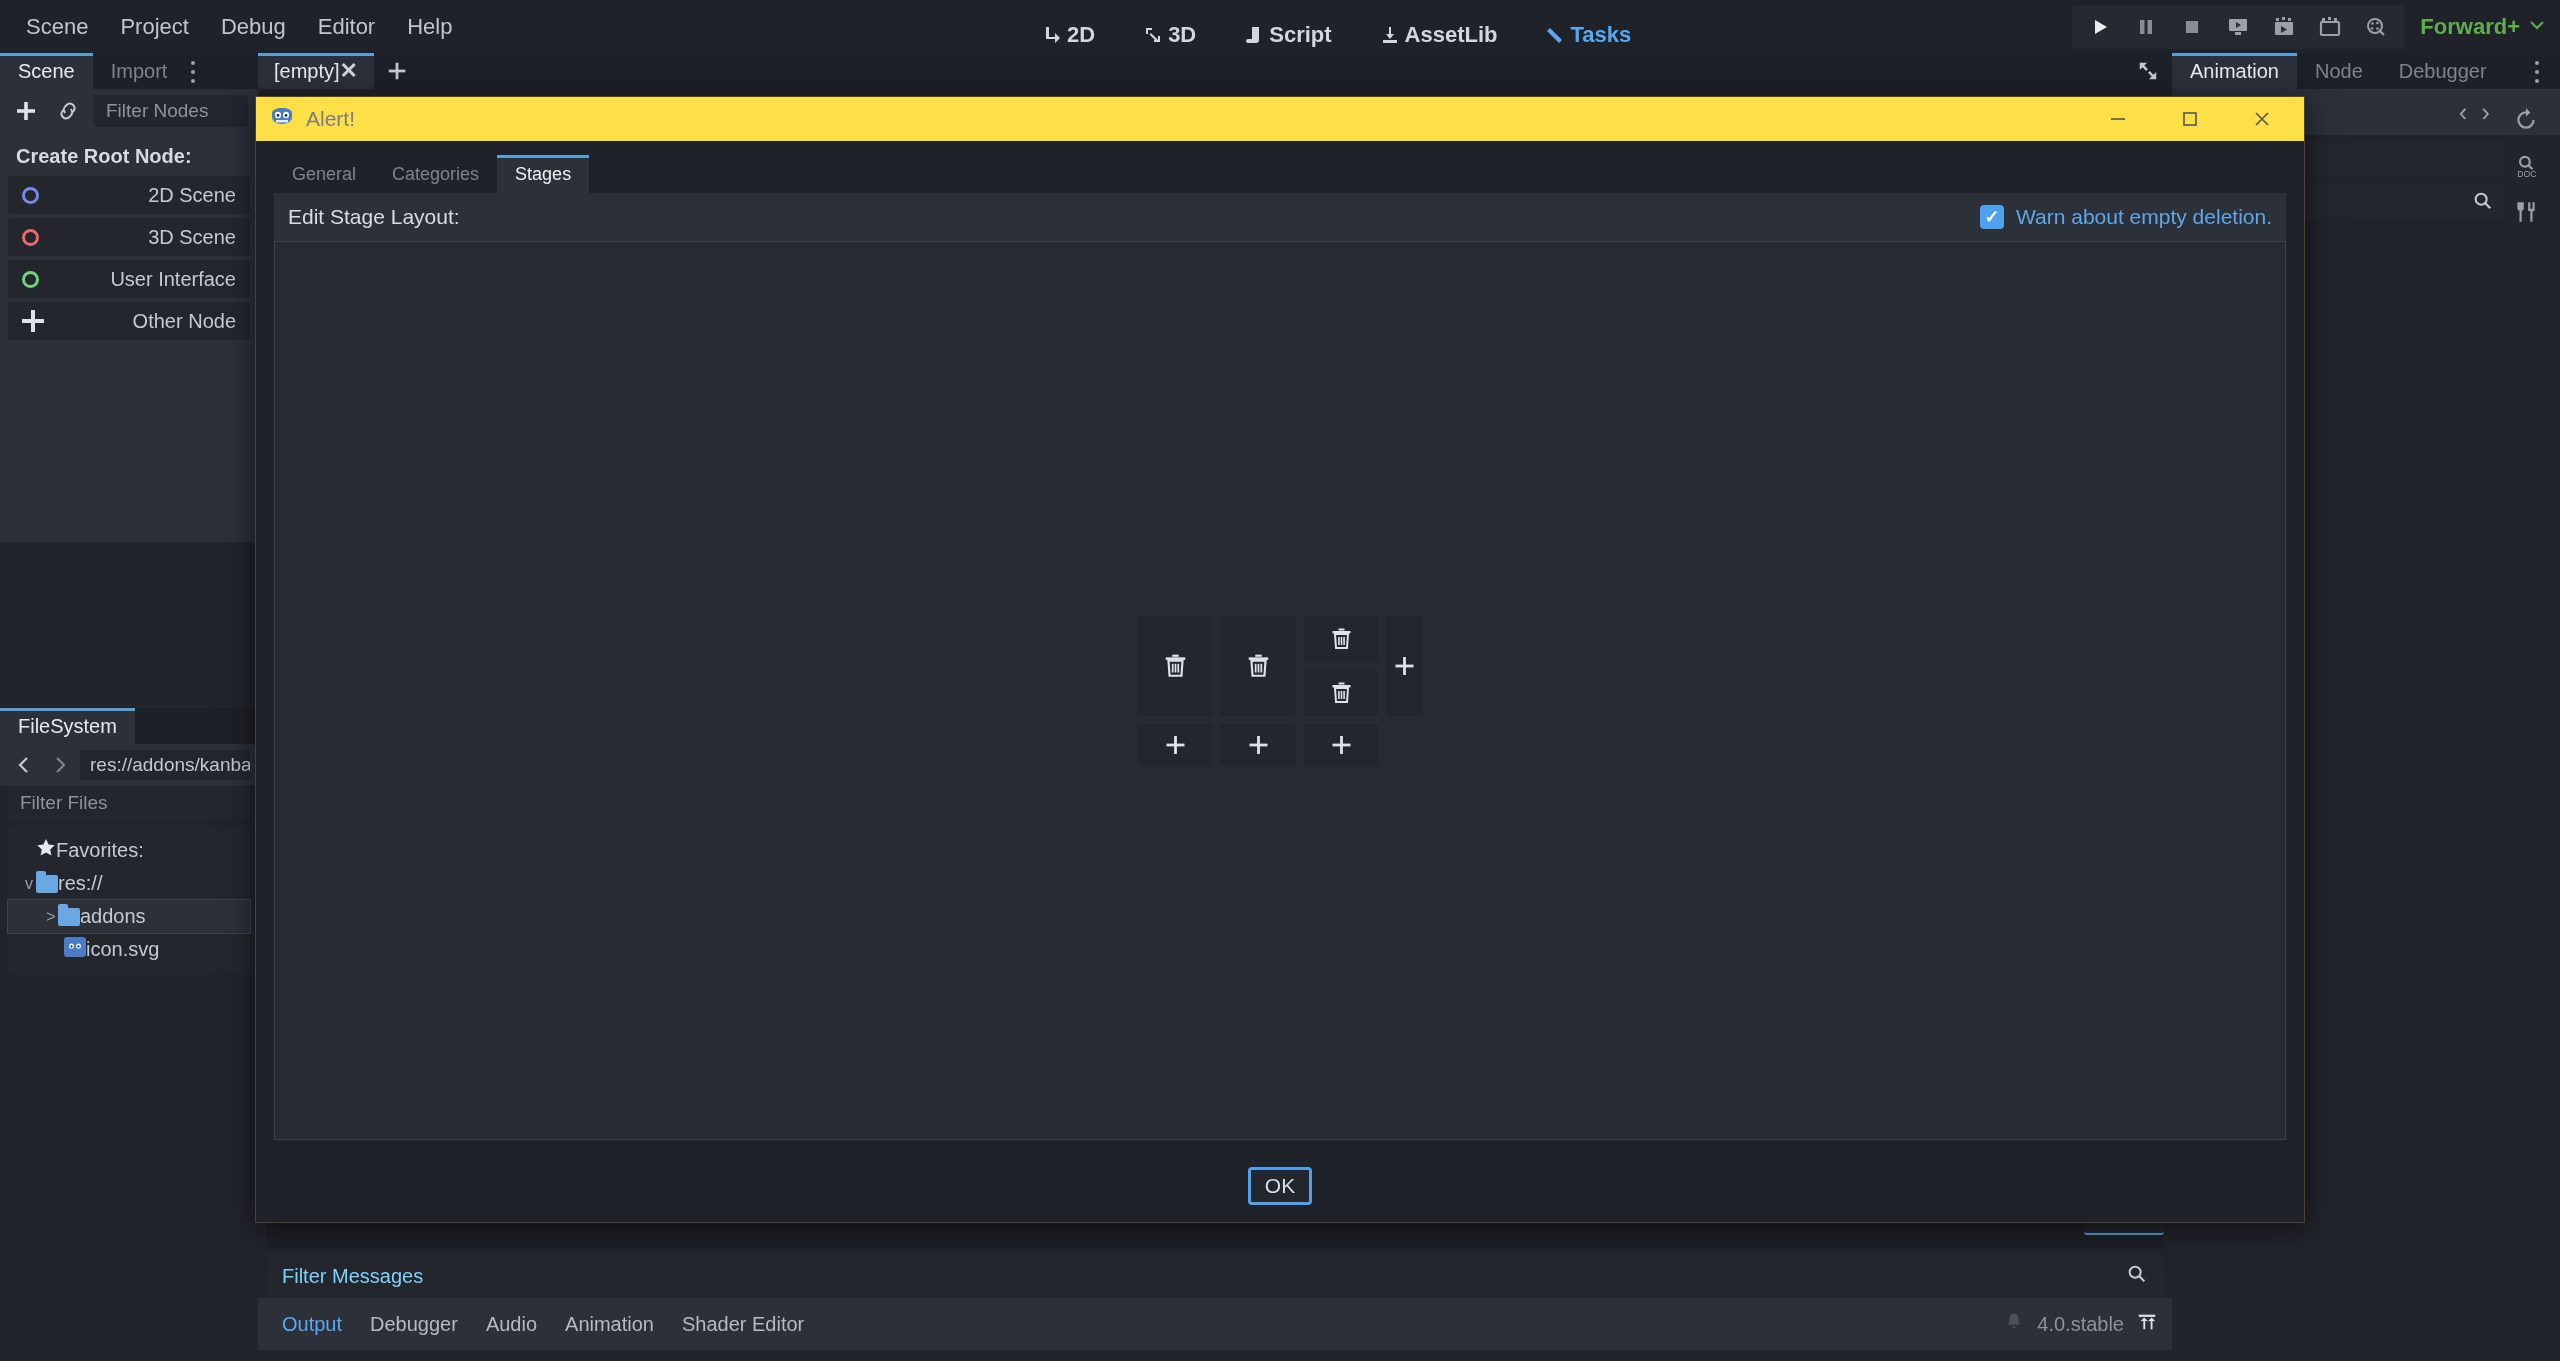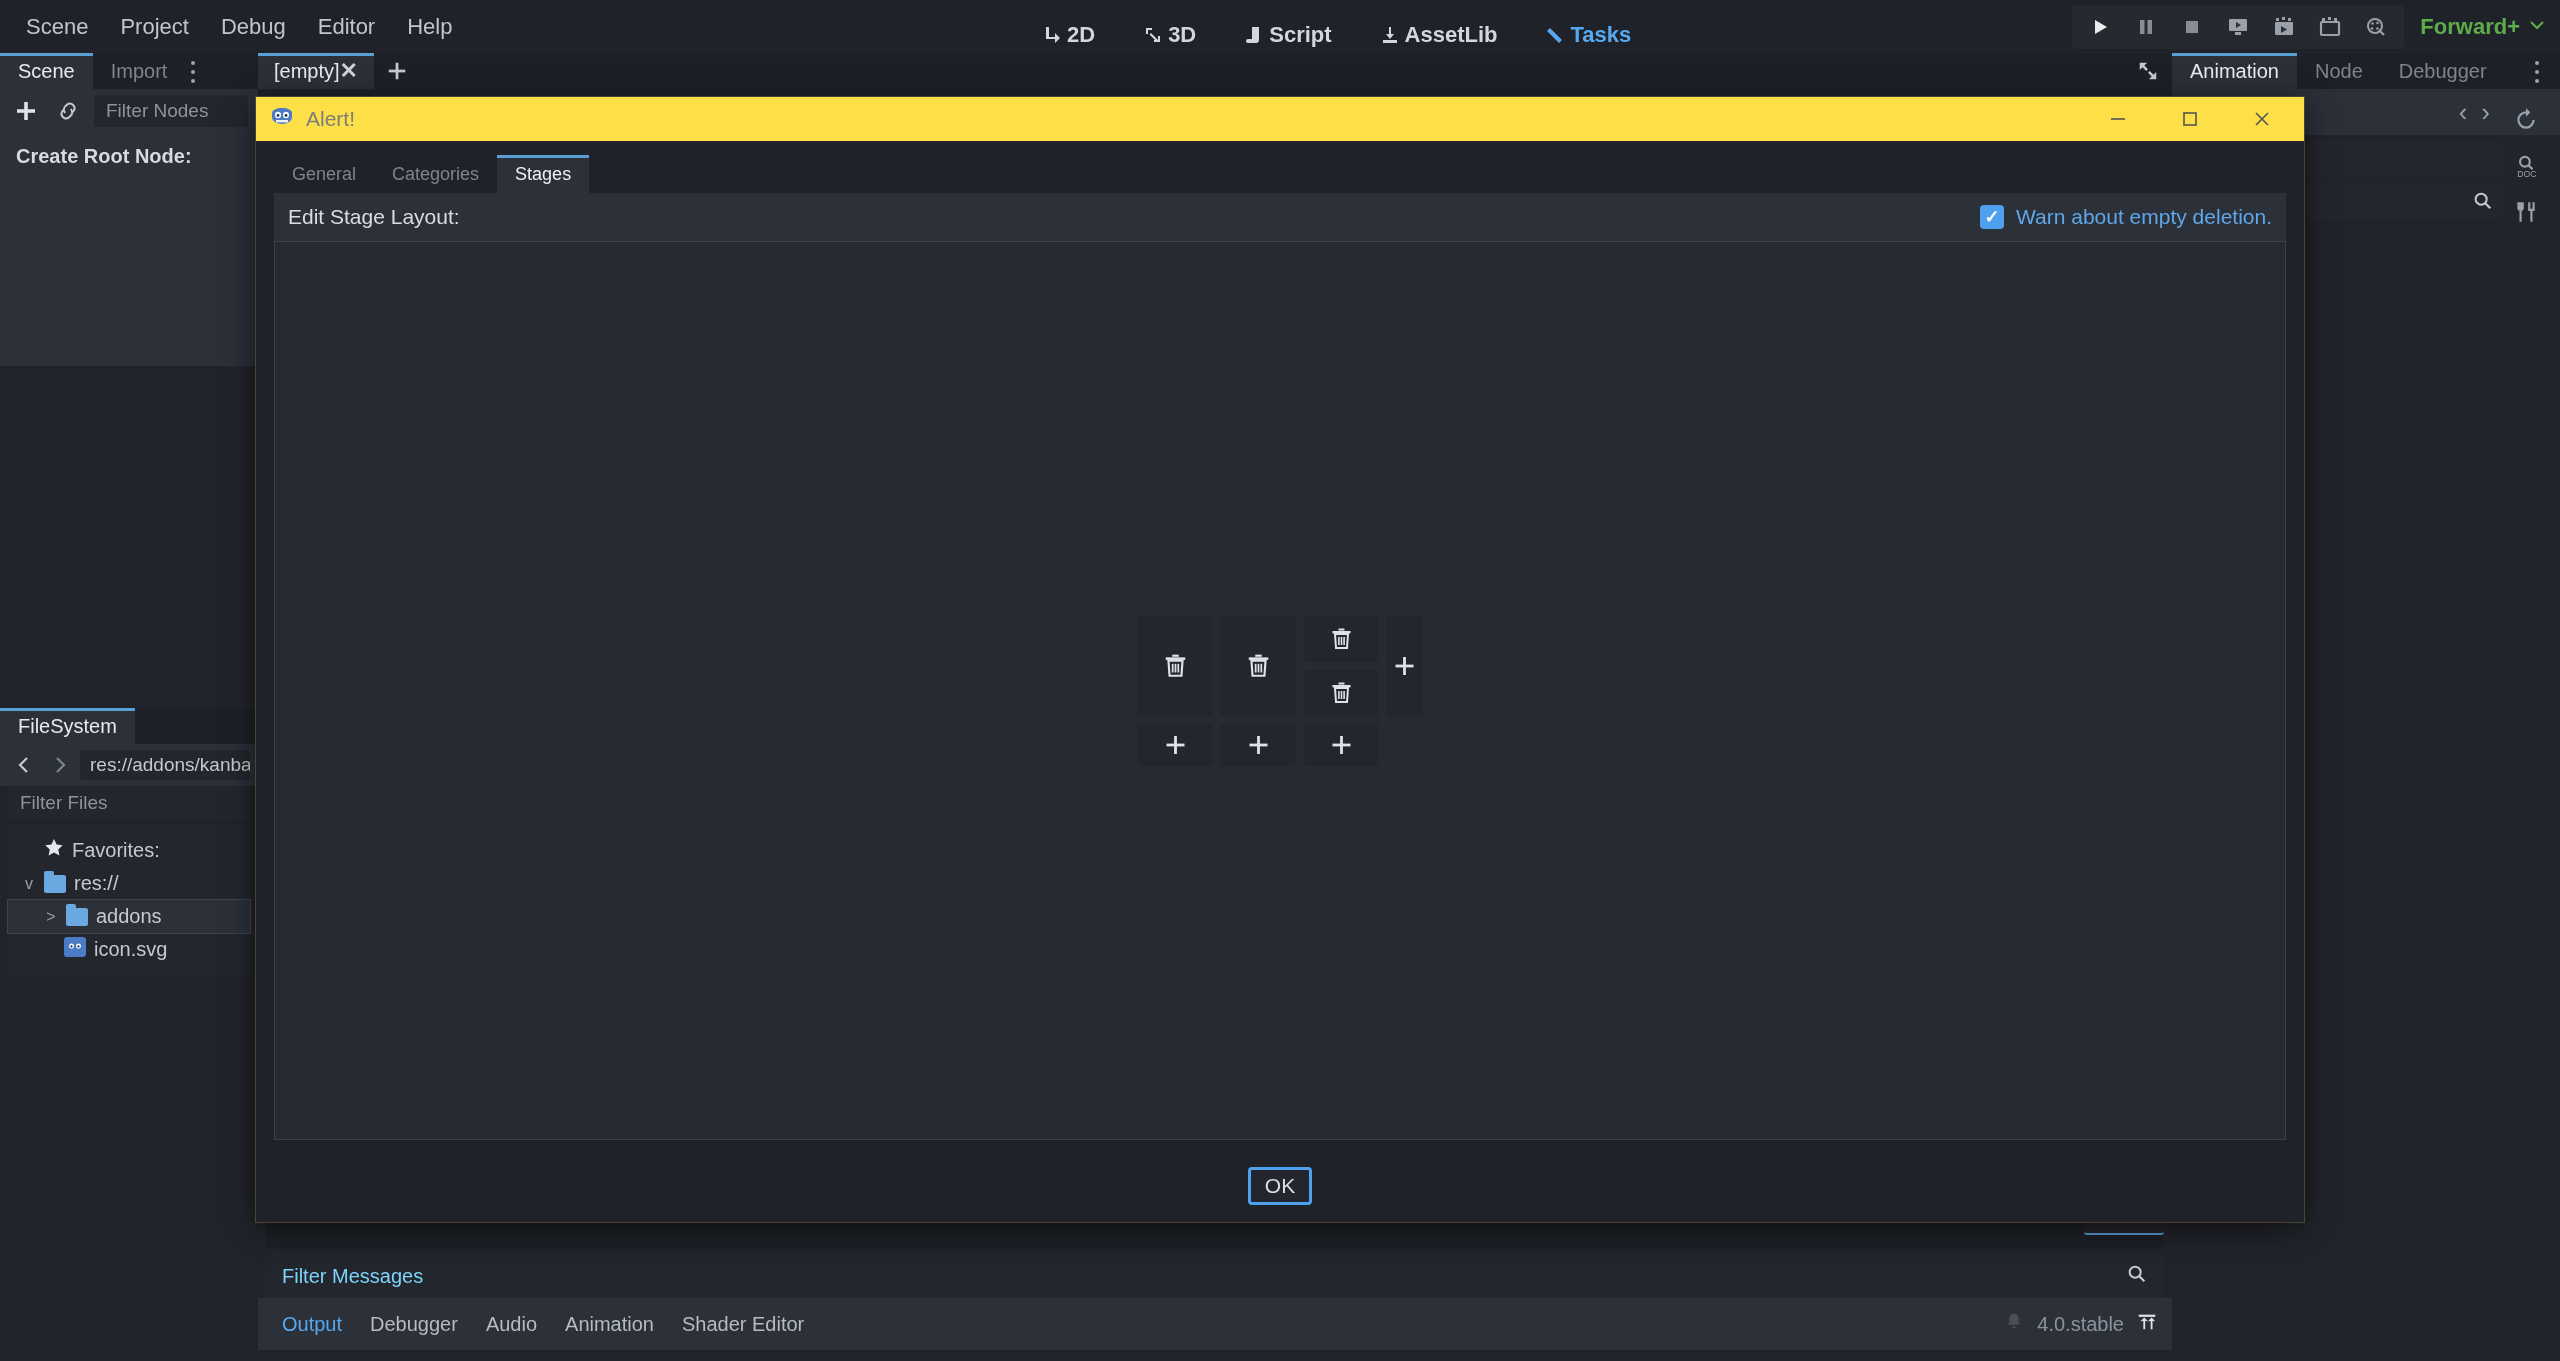--- a/index.html
+++ b/index.html
@@ -114,21 +114,21 @@
   }
   .fs-path-box {
     flex: 1; height: 30px; background: #23262d; border-radius: 3px; display:flex; align-items:center;
     padding: 0 10px; font-size: 19px; color: #c3c8ce; overflow: hidden; white-space: nowrap;
   }
   .fs-filter {
     height: 34px; background: #23262d; margin: 0 8px 6px 8px; border-radius: 3px;
     display: flex; align-items: center; padding: 0 12px; font-size: 19px; color: #8d939c;
   }
   .fs-tree { background: #23262d; margin: 0 8px; border-radius: 3px; padding: 8px 0; }
-  .tree-row { height: 33px; display: flex; align-items: center; font-size: 20px; color: #c6cad0; padding-left: 14px; gap: 8px; position: relative; }
+  .tree-row { height: 33px; display: flex; align-items: center; font-size: 20px; color: #c6cad0; padding-left: 14px; position: relative; }
   .tree-row.indent1 { padding-left: 36px; }
   .tree-row.indent2 { padding-left: 56px; }
   .tree-row.selected { background: #2b3039; outline: 1px solid #3d444f; }
   .folder-ico { width: 22px; height: 18px; background: #69a8e0; border-radius: 2px; position: relative; flex: none; }
   .folder-ico::before { content:""; position:absolute; left:0; top:-4px; width: 10px; height: 5px; background:#69a8e0; border-radius: 2px 2px 0 0; }
   .caret { width: 14px; font-size: 16px; color: #9aa1ab; flex: none; text-align:center; }
 
   
   .scene-tabbar {
     position: absolute; left: 258px; top: 53px; right: 388px; height: 36px;
@@ -396,20 +396,38 @@
             <path d="M15 10a5 5 0 010 7l-2 2a5 5 0 01-7-7l1-1" fill="none" stroke="currentColor" stroke-width="2.2"></path>
           </svg>
       </div>
       <div class="filter-box">
         <span>Filter Nodes</span>
       </div>
     </div>
 
     <div class="create-root-label">Create Root Node:</div>
 
+    <div class="root-list">
+      <div class="root-item">
+        <span class="circ" style="border-color:#7a88e8"></span>
+        <span class="ri-label">2D Scene</span>
+      </div>
+      <div class="root-item">
+        <span class="circ" style="border-color:#ea6a6a"></span>
+        <span class="ri-label">3D Scene</span>
+      </div>
+      <div class="root-item">
+        <span class="circ" style="border-color:#6fd37d"></span>
+        <span class="ri-label">User Interface</span>
+      </div>
+      <div class="root-item">
+        <span class="plusglyph"></span>
+        <span class="ri-label">Other Node</span>
+      </div>
+    </div>
     <div class="scene-empty"></div>
   </div>
 
   <div class="fs-dock">
     <div class="dock-tabs">
       <div class="dock-tab active">
         <span>FileSystem</span>
       </div>
     </div>
     <div class="fs-path">

